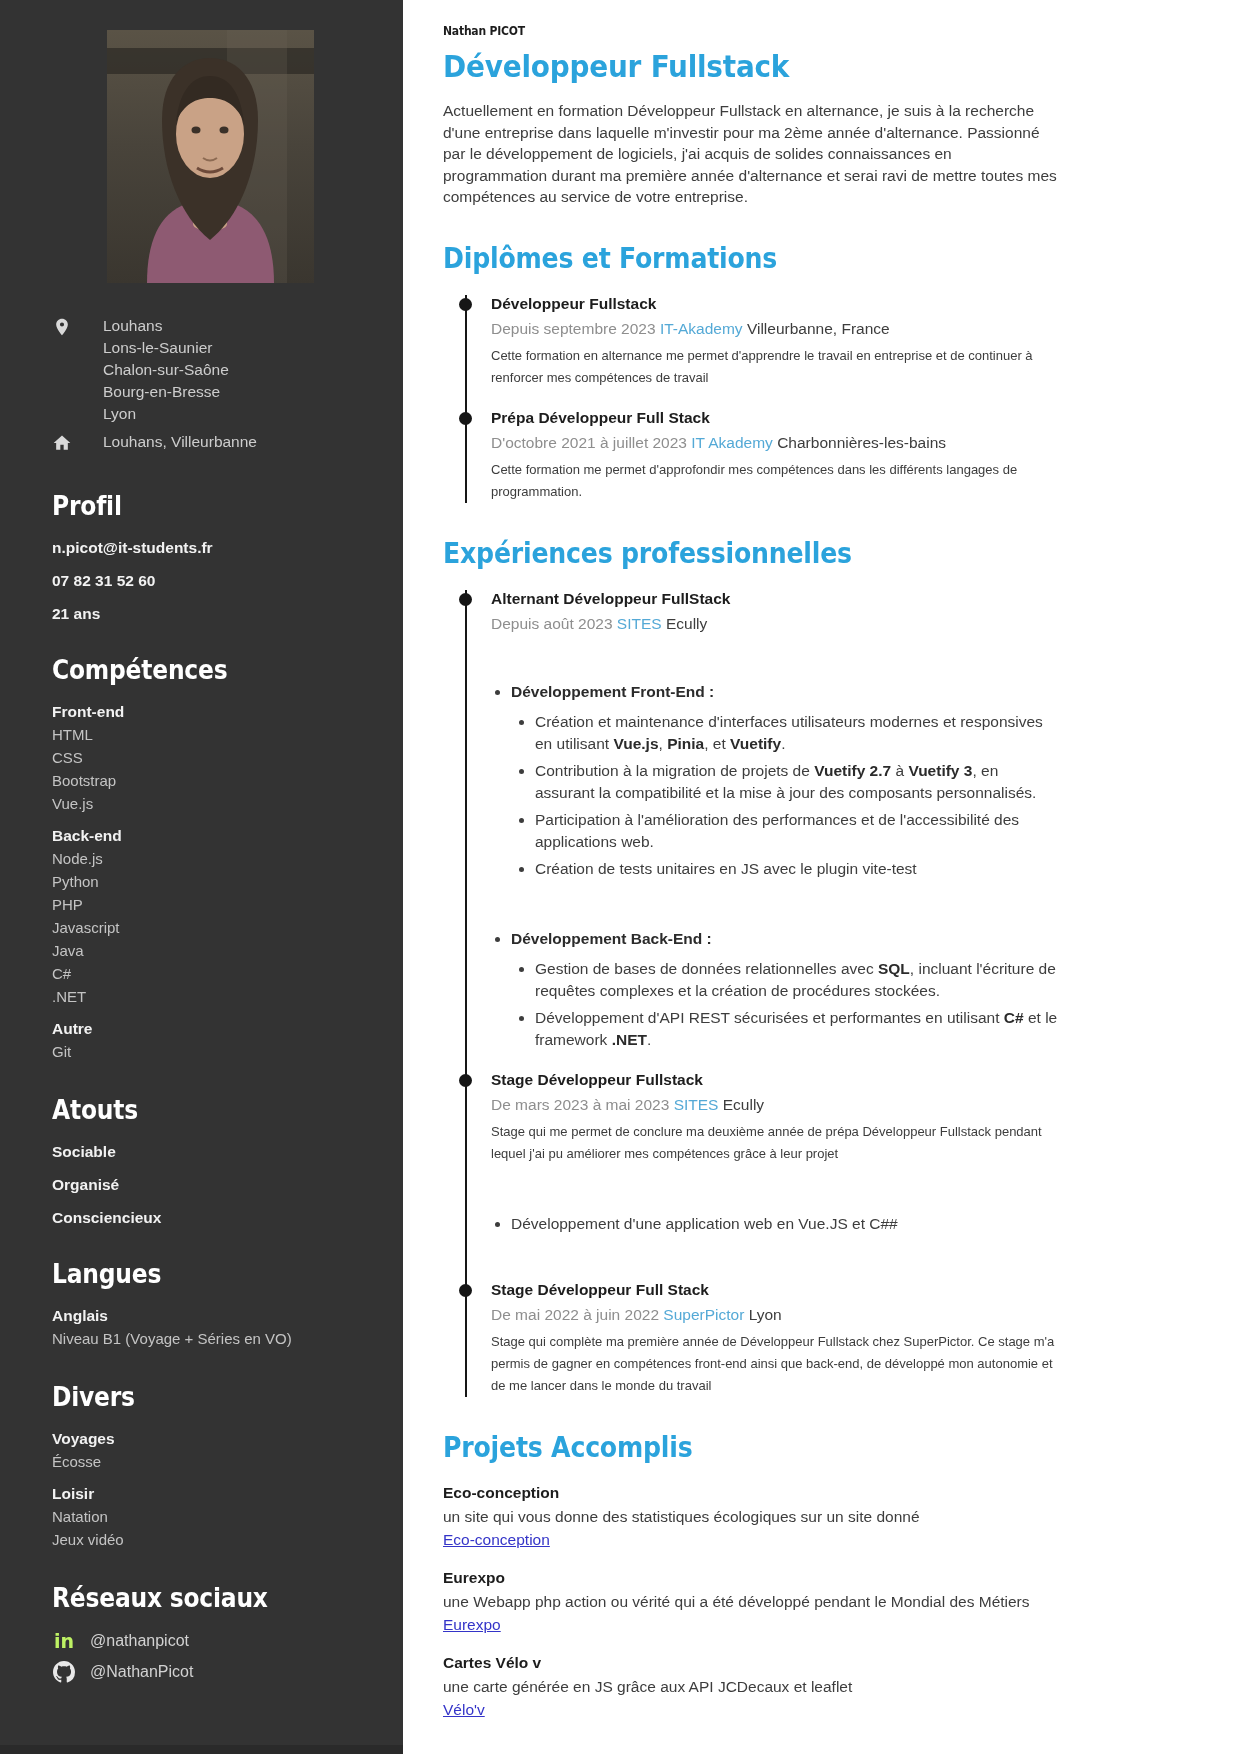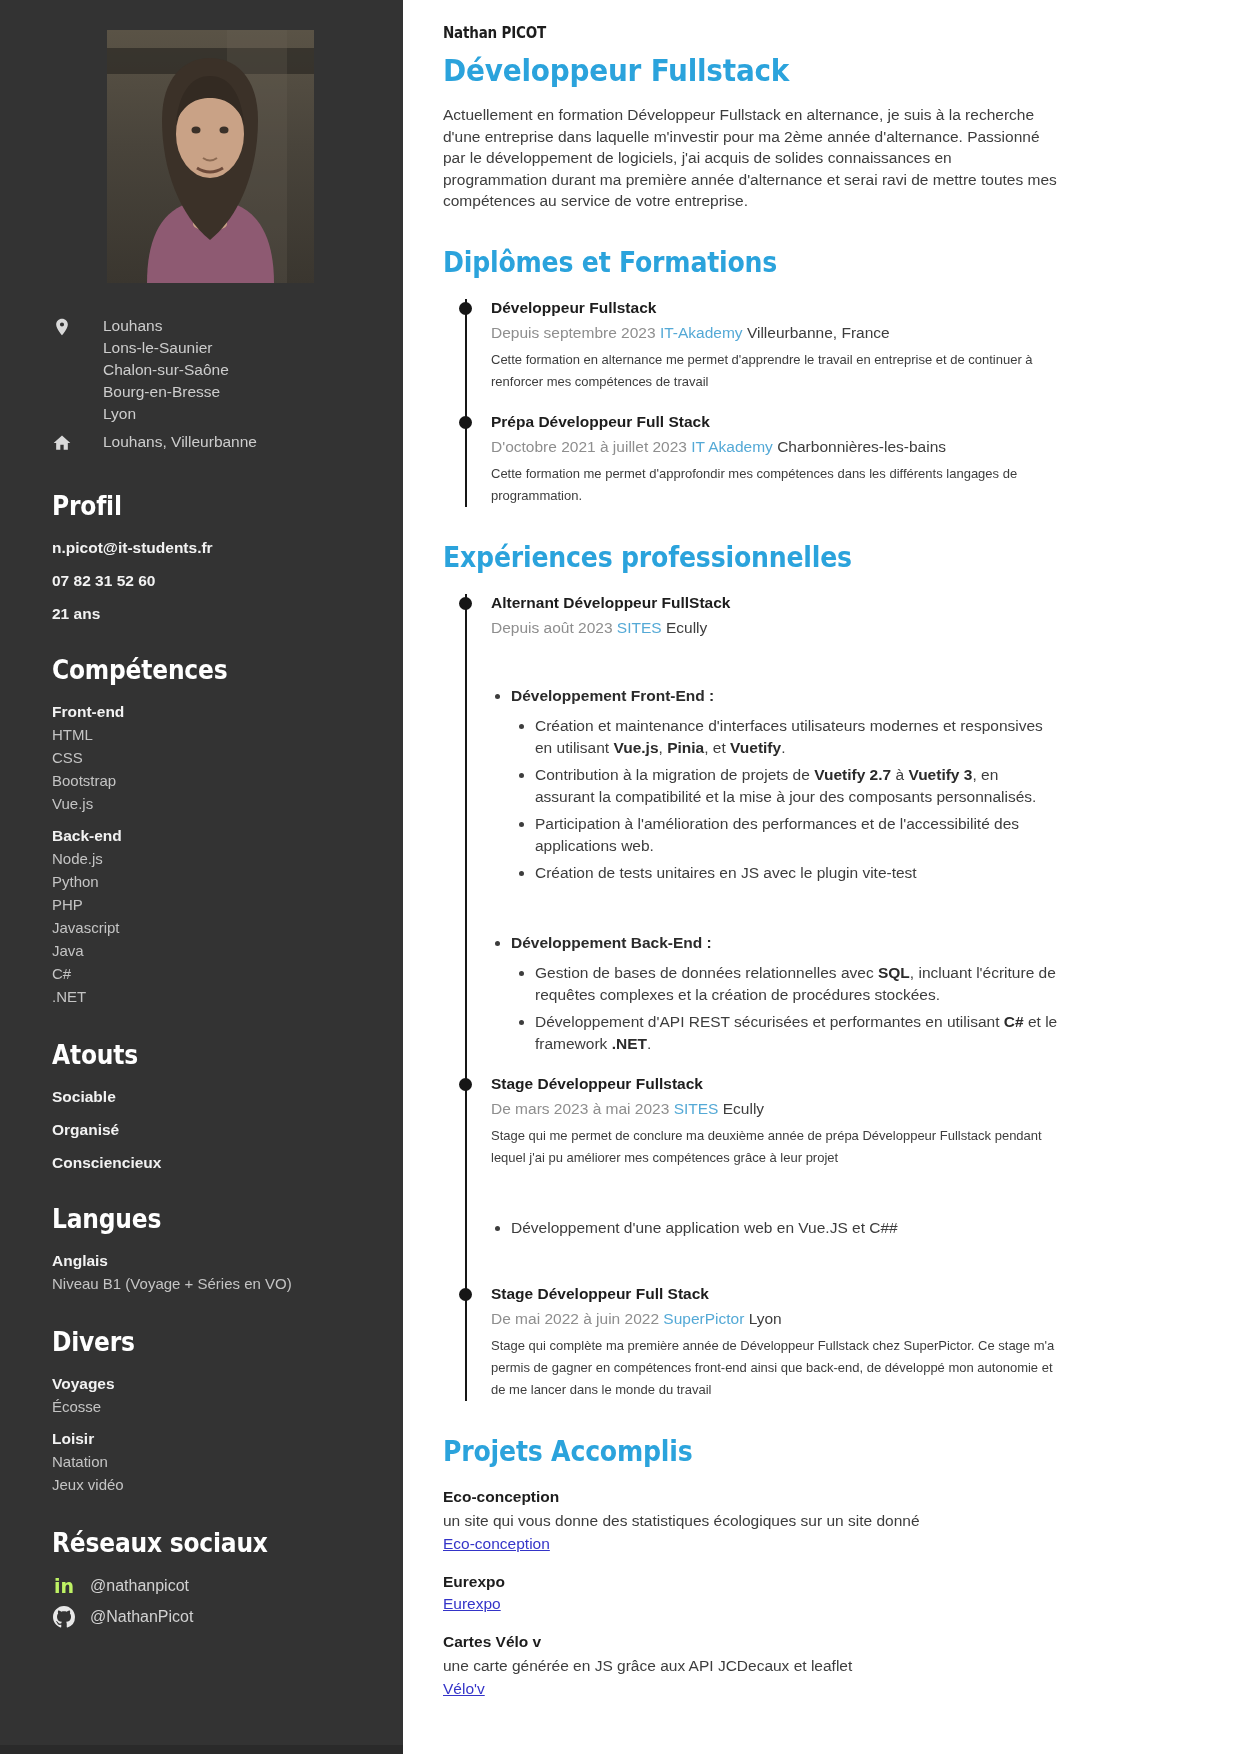--- a/index.html
+++ b/index.html
@@ -31,21 +31,21 @@
   .lang-label{color:#f2f2f2;font-weight:700;font-size:15.5px;margin:0 0 3px;}
   .lang-detail{font-size:15px;color:#c4c4c4;line-height:22px;}
   .social-row{display:flex;align-items:center;margin-bottom:10px;}
   .social-ic{width:24px;min-width:24px;margin-right:14px;display:flex;justify-content:center;}
   .li-glyph{color:#bef264;font-weight:800;font-size:19px;line-height:20px;
             font-family:"DejaVu Sans",sans-serif;}
   .social-handle{font-size:16px;color:#d2d2d2;}
 
   
   main{flex:1;box-sizing:border-box;padding:24px 182px 0 40px;color:#3d3d3d;}
-  .person-name{font-size:15px;color:#1d1d1d;margin:0;}
+  .person-name{font-size:12px;color:#1d1d1d;margin:0;}
   h1.jobtitle{color:#2ba3dc;font-size:31px;margin:10px 0 16px;}
   p.intro{font-size:15.5px;line-height:21.5px;margin:0;color:#3d3d3d;}
   h2.section-title{color:#2ba3dc;font-size:28px;margin:34px 0 20px;}
 
   .timeline{border-left:2px solid #161616;margin-left:22px;padding-left:24px;position:relative;}
   .t-item{position:relative;}
   .t-item + .t-item{margin-top:20px;}
   .t-item.gap-lg{margin-top:46px;}
   .dot{position:absolute;left:-32px;top:3px;width:13px;height:13px;border-radius:50%;background:#161616;}
   .t-title{font-size:15.5px;font-weight:700;color:#1d1d1d;margin:0 0 7px;}
@@ -137,20 +137,24 @@
         <div class="skill-group">
           <div class="skill-label">Back-end</div>
           <div class="skill-item">Node.js</div>
           <div class="skill-item">Python</div>
           <div class="skill-item">PHP</div>
           <div class="skill-item">Javascript</div>
           <div class="skill-item">Java</div>
           <div class="skill-item">C#</div>
           <div class="skill-item">.NET</div>
         </div>
+        <div class="skill-group">
+          <div class="skill-label">Autre</div>
+          <div class="skill-item">Git</div>
+        </div>
       </div>
 
     <h2 class="cond">Atouts</h2>
     <div id="atouts-list">
         <div class="atout-item">Sociable</div>
         <div class="atout-item">Organisé</div>
         <div class="atout-item">Consciencieux</div>
       </div>
 
     <h2 class="cond">Langues</h2>
@@ -276,20 +280,21 @@
     <h2 class="section-title cond">Projets Accomplis</h2>
     <div id="projects-list">
   <div class="project">
     <h3>Eco-conception</h3>
     <p>un site qui vous donne des statistiques écologiques sur un site donné</p>
     <a>Eco-conception</a>
   </div>
 
   <div class="project">
     <h3>Eurexpo</h3>
+    <p>une Webapp php action ou vérité qui a été développé pendant le Mondial des Métiers</p>
     <a>Eurexpo</a>
   </div>
 
   <div class="project">
     <h3>Cartes Vélo v</h3>
     <p>une carte générée en JS grâce aux API JCDecaux et leaflet</p>
     <a>Vélo'v</a>
   </div>
 </div>
   </main>

